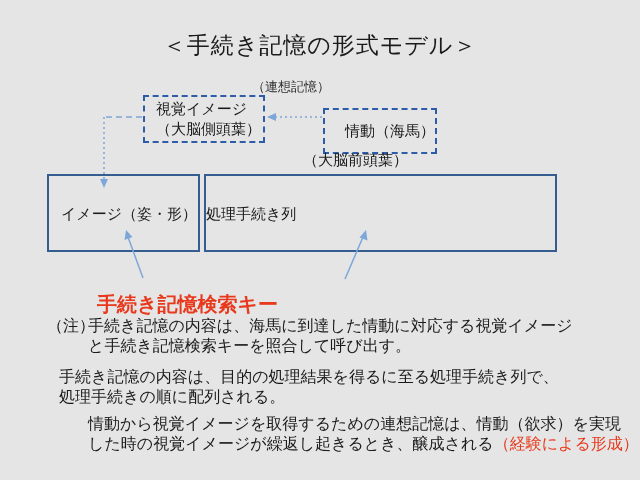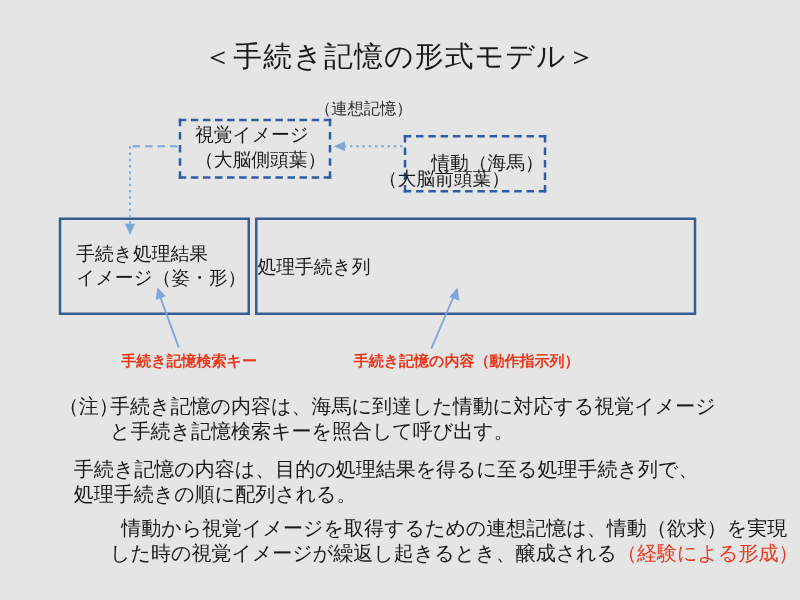--- a/index.html
+++ b/index.html
@@ -32,53 +32,53 @@
   .dashed-box{
     position:absolute;box-sizing:border-box;
     border:2px dashed var(--dashed-border);
     display:flex;flex-direction:column;justify-content:center;
     font-size:15px;line-height:20px;white-space:nowrap;
     background:transparent;
   }
   .visual-box{left:143px;top:95px;width:122px;height:48px;padding-left:11px;}
   .emotion-box{left:323px;top:108px;width:114px;height:46px;padding-left:20px;}
   .frontal-label{
-    position:absolute;left:303px;top:134px;
+    position:absolute;left:303px;top:151px;
     font-size:15px;white-space:nowrap;
   }
   .cell{
     position:absolute;box-sizing:border-box;
     border:2px solid var(--solid-border);
     display:flex;flex-direction:column;justify-content:center;
     font-size:15px;line-height:19px;white-space:nowrap;
     background:transparent;
   }
   .left-cell{left:47px;top:174px;width:153px;height:78px;padding-left:12px;}
   .right-cell{left:204px;top:174px;width:353px;height:78px;align-items:flex-start;padding-right:48px;}
   .connectors{
     position:absolute;left:0;top:0;width:640px;height:480px;
     pointer-events:none;
   }
   .connectors line{stroke:var(--connector);stroke-width:1.5;fill:none;}
   .connectors .arrowhead{fill:var(--connector);}
   .red-label{
-    position:absolute;top:281px;
-    font-size:12px;font-weight:bold;color:var(--red);white-space:nowrap;
+    position:absolute;top:291px;
+    font-size:20px;font-weight:bold;color:var(--red);white-space:nowrap;
   }
   .key-label{left:97px;}
   .content-label{left:283px;}
   .notes{
     position:absolute;left:47px;top:316px;width:575px;
     font-size:16px;line-height:20px;
   }
   .para{display:flex;}
   .para .marker{width:41px;flex:0 0 41px;}
   .para.indent{margin-left:41px;}
   .para.p2{margin-top:11px;margin-left:12px;}
-  .para.p3{margin-top:7px;text-align:center;}
+  .para.p3{margin-top:7px;}
   .note-line{white-space:nowrap;}
   .red-inline{color:var(--red);}
 </style>
 </head>
 <body>
 
 <div class="canvas">
 
   <div class="title">＜手続き記憶の形式モデル＞</div>
 
@@ -89,21 +89,20 @@
     <div>（大脳側頭葉）</div>
   </div>
 
   <div class="dashed-box emotion-box">
     <div>情動（海馬）</div>
   </div>
 
   <div class="frontal-label">（大脳前頭葉）</div>
 
   <div class="cell left-cell">
-    <div>手続き処理結果</div>
     <div>イメージ（姿・形）</div>
   </div>
 
   <div class="cell right-cell">
     <div>処理手続き列</div>
   </div>
 
   <svg class="connectors" viewBox="0 0 640 480" xmlns="http://www.w3.org/2000/svg">
 
     <g>
@@ -122,21 +121,20 @@
       <polygon class="arrowhead" points="126,230 124.5,240 132.5,237"></polygon>
     </g>
 
     <g>
       <line x1="345" y1="279" x2="363" y2="237"></line>
       <polygon class="arrowhead" points="366,230 359.5,237.5 367.5,240.5"></polygon>
     </g>
   </svg>
 
   <div class="red-label key-label">手続き記憶検索キー</div>
-  <div class="red-label content-label">手続き記憶の内容（動作指示列）</div>
 
   <div class="notes">
     <div class="para p1">
       <span class="marker">（注）</span>
       <div class="note-body">
         <div class="note-line">手続き記憶の内容は、海馬に到達した情動に対応する視覚イメージ</div>
         <div class="note-line">と手続き記憶検索キーを照合して呼び出す。</div>
       </div>
     </div>
     <div class="para p2 indent">

